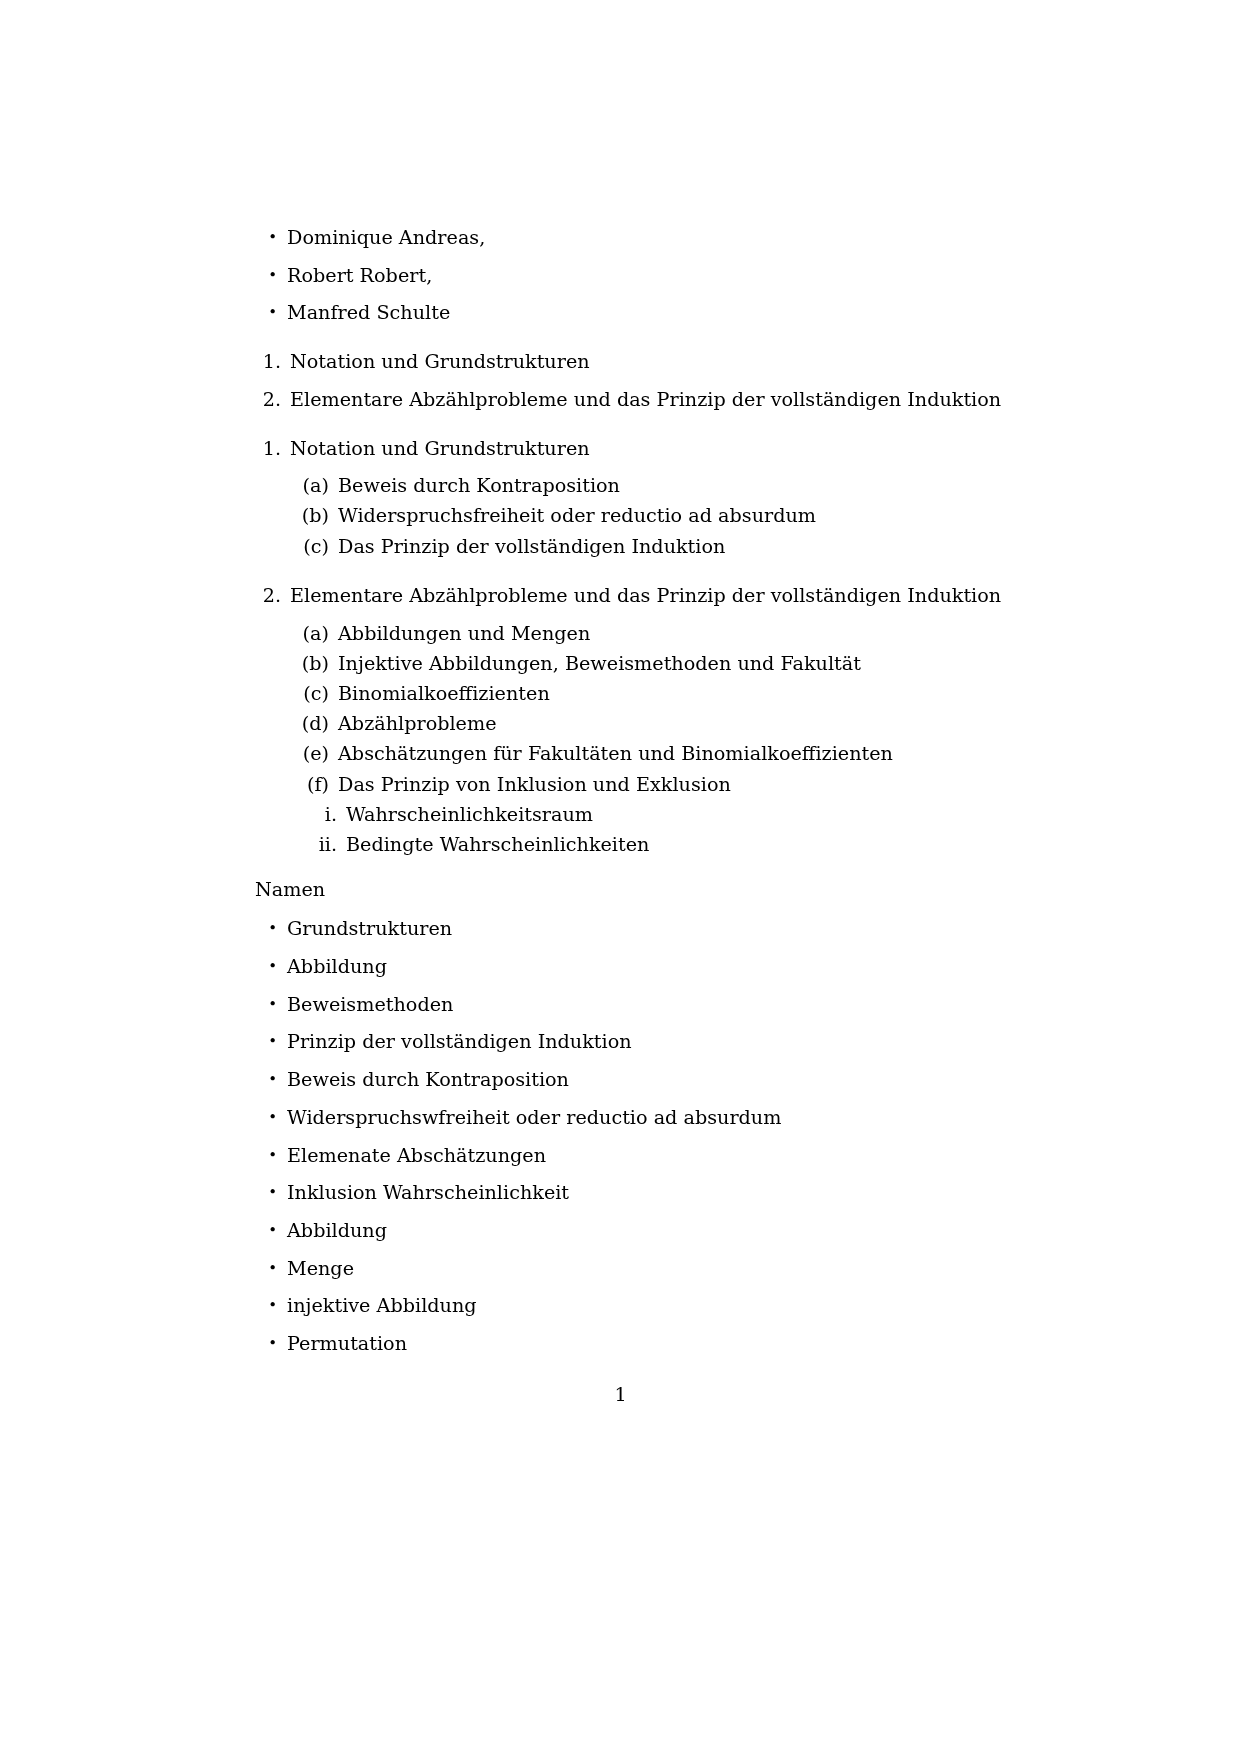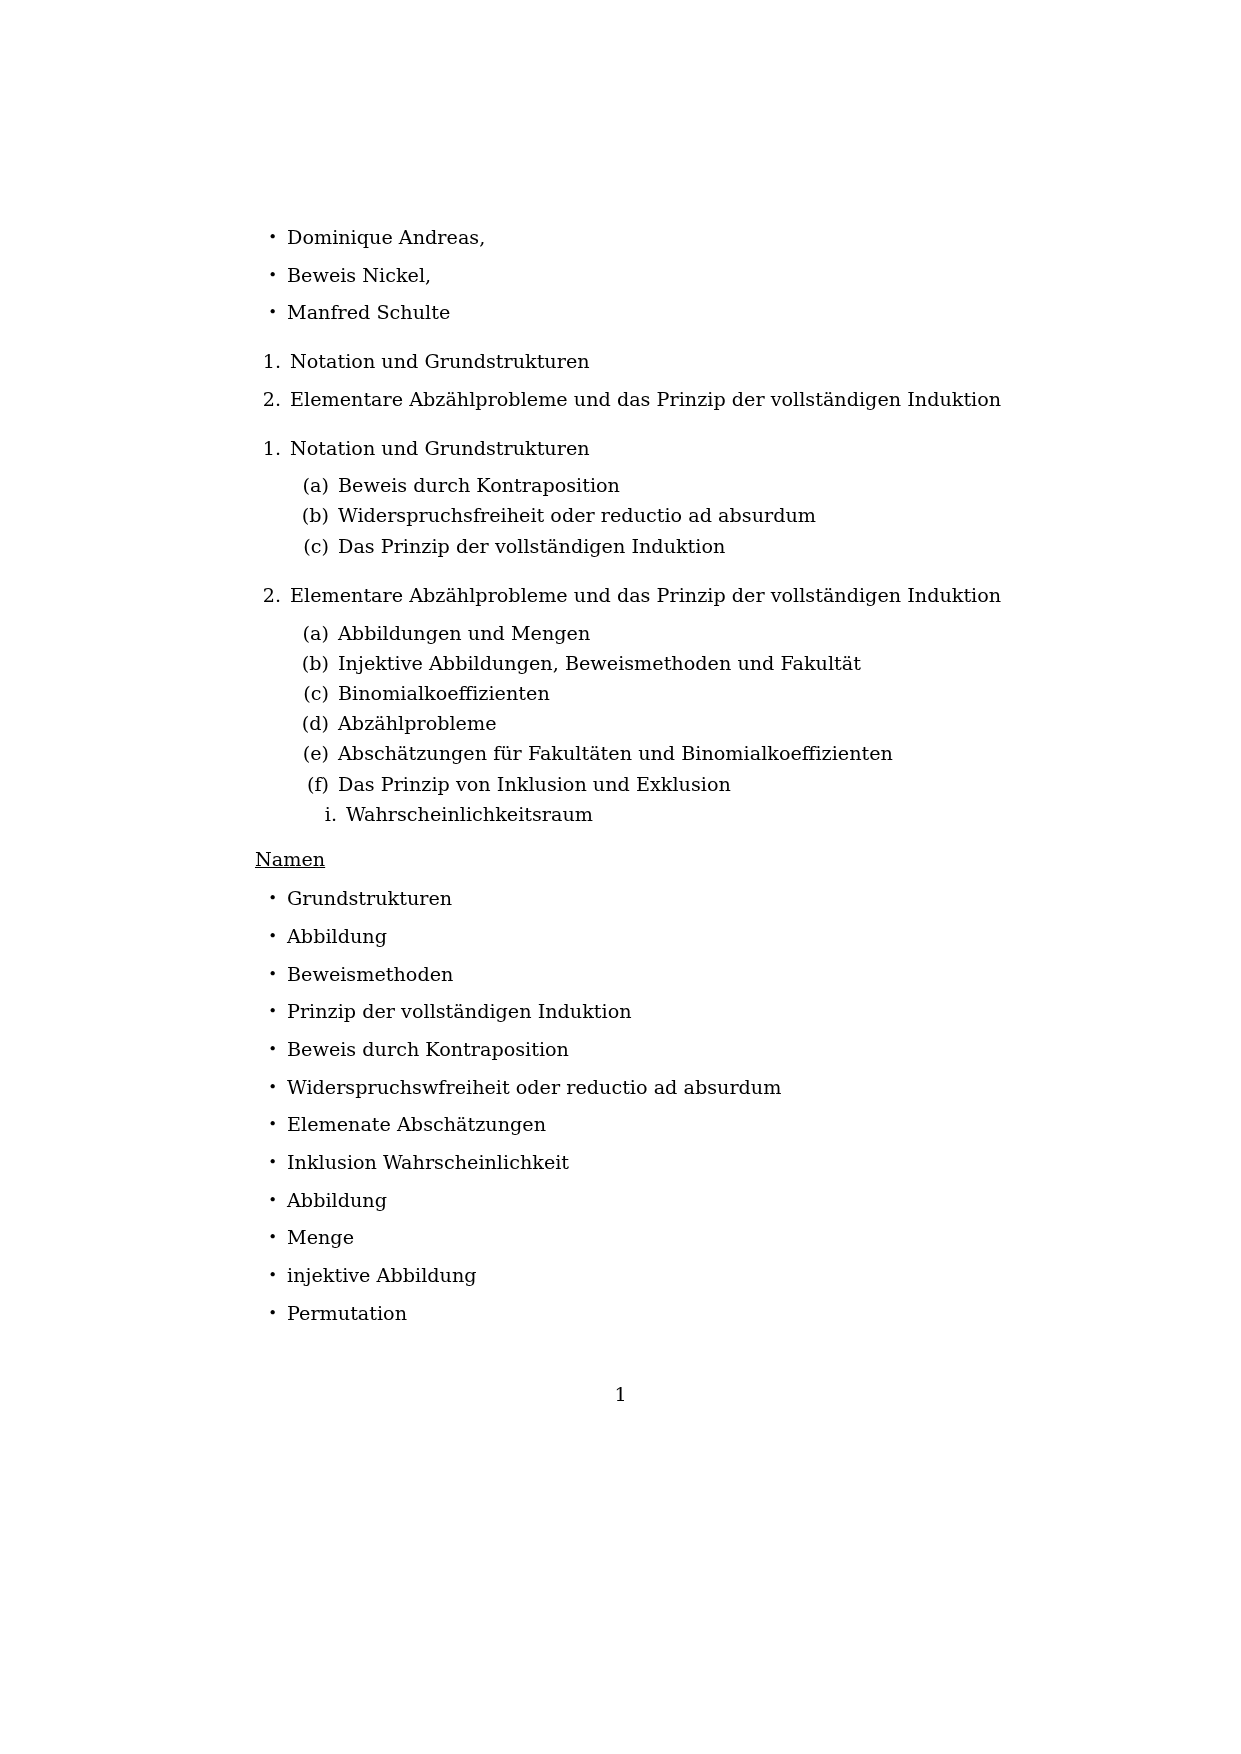--- a/index.html
+++ b/index.html
@@ -121,21 +121,20 @@
   .block-spacer-md { height: 19px; }
 
   .plain-par {
     margin: 0;
     white-space: nowrap;
   }
 
   .par-namen {
     margin-top: 26px;
     margin-bottom: 20px;
-    text-decoration: underline;
   }
 
   
   .folio {
     position: absolute;
     left: 0;
     top: 1383px;
     width: 1241px;
     text-align: center;
     font-size: 19.2px;
@@ -149,21 +148,21 @@
 <div class="page">
   <div class="content">
 
     <ul class="itemize level1 block">
       <li class="row">
         <span class="marker"><span class="bullet-glyph">•</span></span>
         <span class="label-text">Dominique Andreas,</span>
       </li>
       <li class="row">
         <span class="marker"><span class="bullet-glyph">•</span></span>
-        <span class="label-text">Beweis Nickel,</span>
+        <span class="label-text">Robert Robert,</span>
       </li>
       <li class="row">
         <span class="marker"><span class="bullet-glyph">•</span></span>
         <span class="label-text">Manfred Schulte</span>
       </li>
     </ul>
 
     <div class="block-spacer-sm"></div>
 
     <ol class="enumerate level1 block">
@@ -235,20 +234,24 @@
         <span class="marker">(f)</span>
         <span class="label-text">Das Prinzip von Inklusion und Exklusion</span>
       </li>
     </ol>
 
     <ol class="enumerate level3">
       <li class="row">
         <span class="marker">i.</span>
         <span class="label-text">Wahrscheinlichkeitsraum</span>
       </li>
+      <li class="row">
+        <span class="marker">ii.</span>
+        <span class="label-text">Bedingte Wahrscheinlichkeiten</span>
+      </li>
     </ol>
 
     <p class="plain-par par-namen">Namen</p>
 
     <ul class="itemize level1 block">
       <li class="row">
         <span class="marker"><span class="bullet-glyph">•</span></span>
         <span class="label-text">Grundstrukturen</span>
       </li>
       <li class="row">

